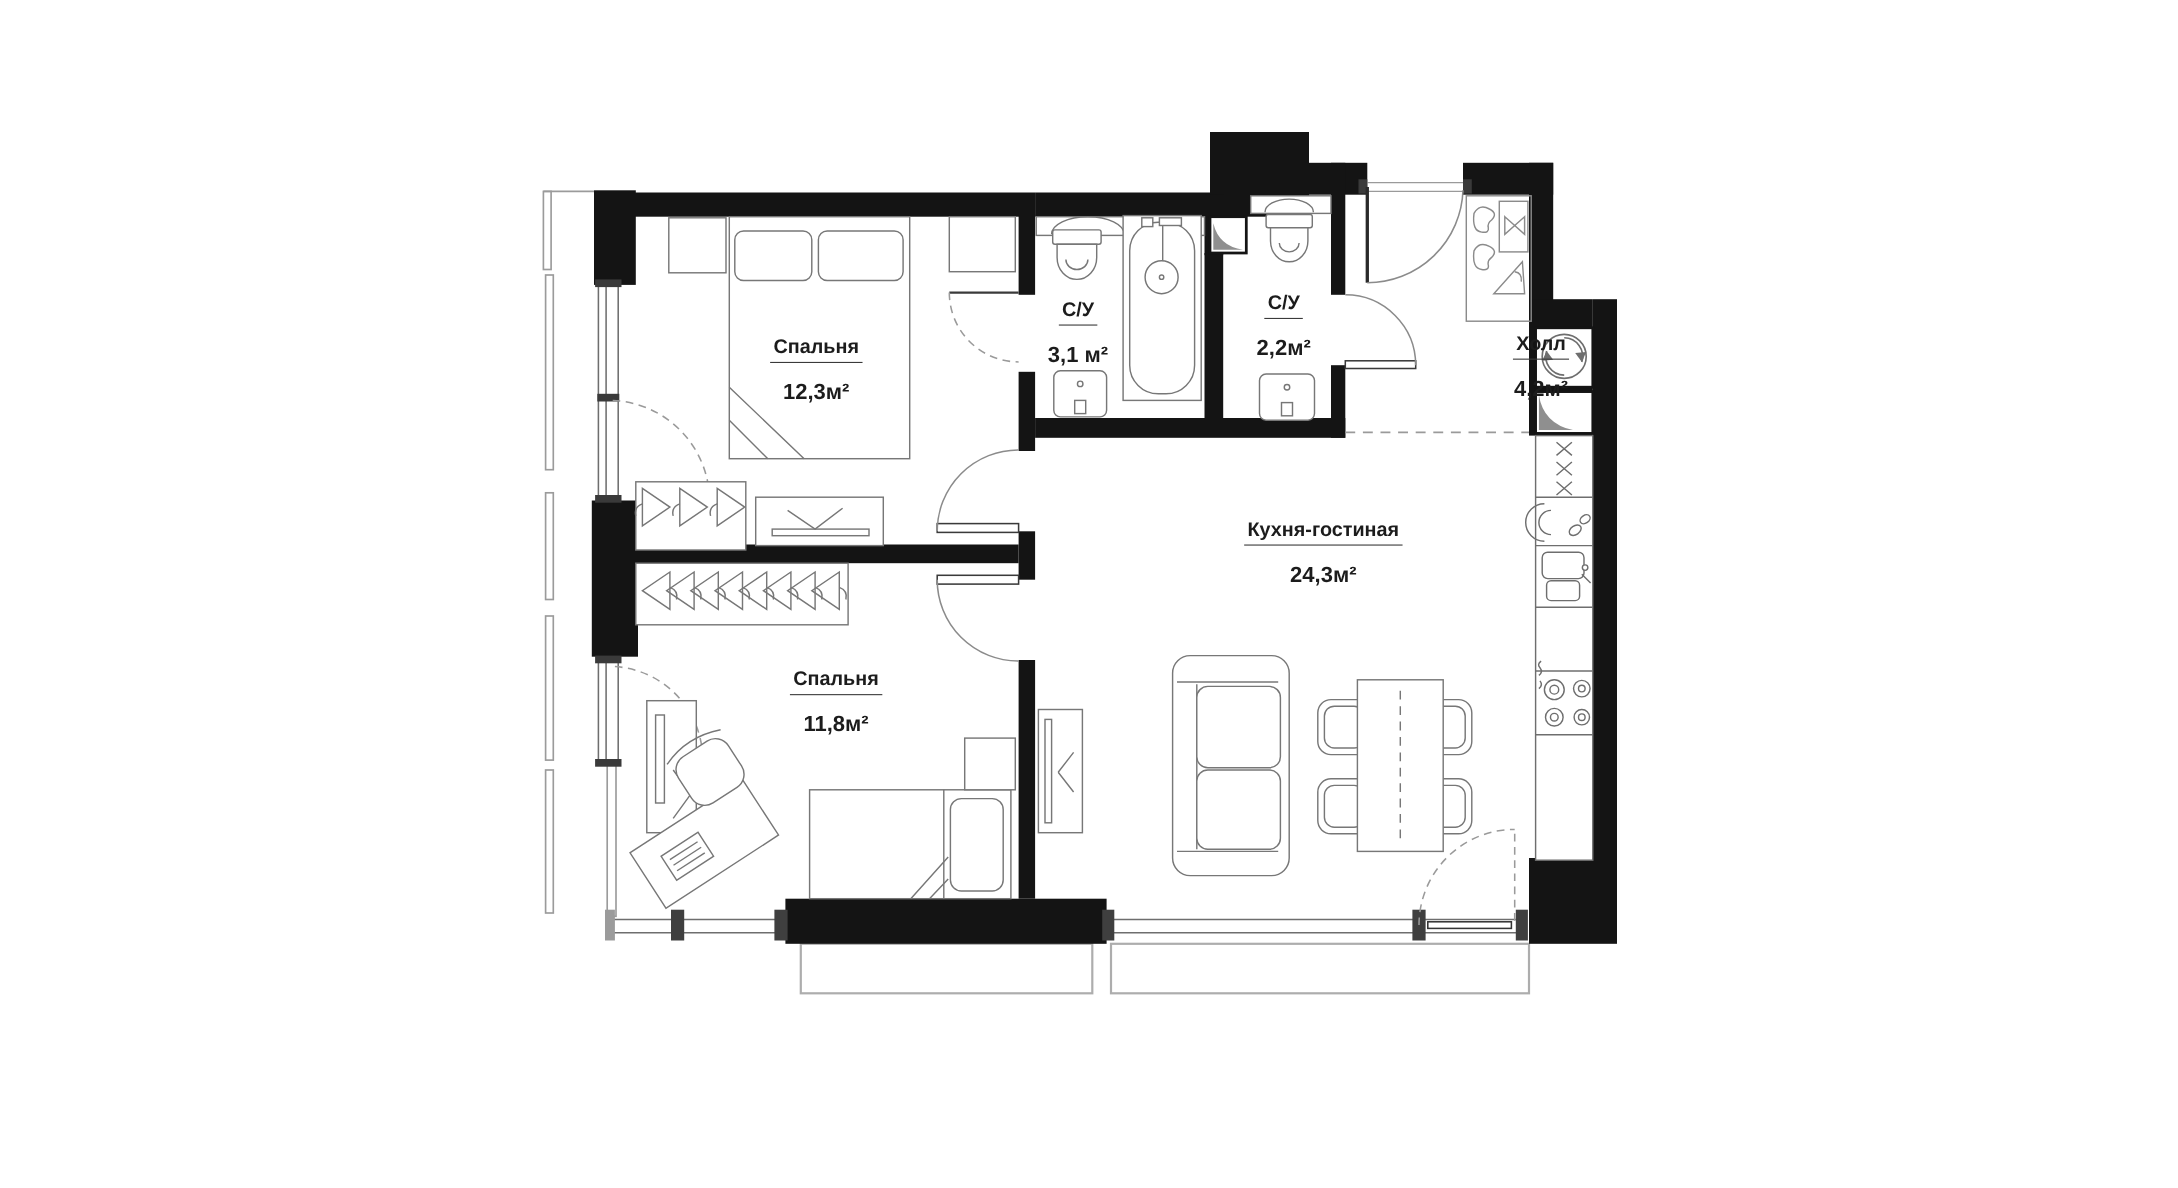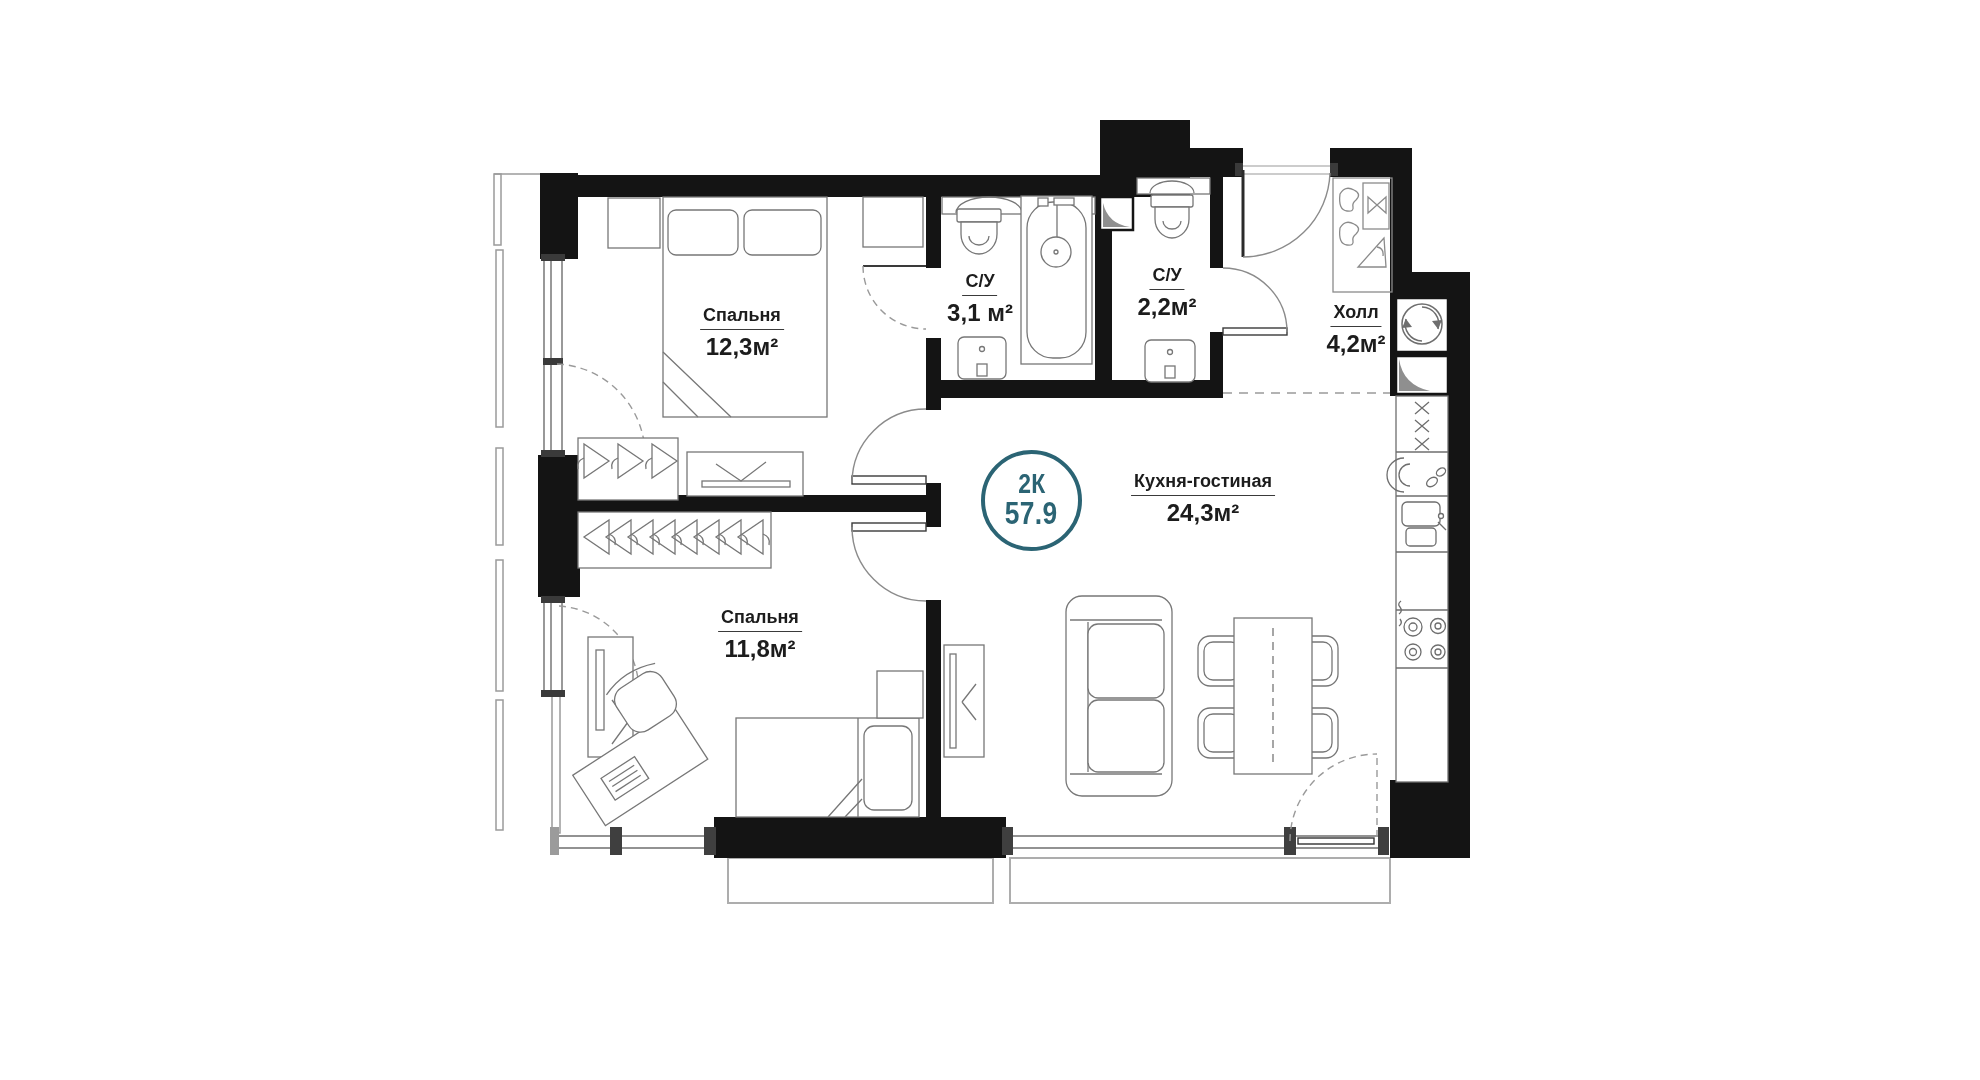--- a/index.html
+++ b/index.html
@@ -1,21 +1,21 @@
 <!DOCTYPE html>
 <html><head>
 <meta charset="utf-8">
 <style>
   html,body{margin:0;padding:0;background:#fff;}
   .stage{position:relative;width:1980px;height:1080px;background:#ffffff;overflow:hidden;
          font-family:"Liberation Sans", sans-serif;}
   .plan-svg{position:absolute;left:0;top:0;}
   .room-label{position:absolute;transform:translateX(-50%);text-align:center;color:#1c1c1c;white-space:nowrap;font-weight:bold;}
   .rl-name{display:inline-block;font-size:18px;line-height:1.1;padding:0 3px 3px;border-bottom:1.6px solid #3a3a3a;}
-  .rl-area{display:block;font-size:24px;line-height:1.15;margin-top:3px;}
+  .rl-area{display:block;font-size:20px;line-height:1.15;margin-top:16px;}
   .type-badge{position:absolute;left:981px;top:450px;width:101px;height:101px;box-sizing:border-box;
       border:4px solid #2b6474;border-radius:50%;background:#fff;color:#2b6474;
       display:flex;flex-direction:column;align-items:center;justify-content:center;font-weight:bold;}
   .badge-type{font-size:27px;line-height:1;transform:scaleX(.85);}
   .badge-area{font-size:31px;line-height:1.05;transform:scaleX(.85);letter-spacing:.5px;}
 </style>
 </head>
 <body>
 
 <div class="stage">
@@ -363,31 +363,27 @@
   <span class="rl-area">12,3м²</span>
 </div>
 <div class="room-label" style="left:980px;top:272px">
   <span class="rl-name">С/У</span>
   <span class="rl-area">3,1 м²</span>
 </div>
 <div class="room-label" style="left:1167px;top:266px">
   <span class="rl-name">С/У</span>
   <span class="rl-area">2,2м²</span>
 </div>
-<div class="room-label" style="left:1356px;top:303px">
+<div class="room-label" style="left:1401px;top:303px">
   <span class="rl-name">Холл</span>
   <span class="rl-area">4,2м²</span>
 </div>
 <div class="room-label" style="left:1203px;top:472px">
   <span class="rl-name">Кухня-гостиная</span>
   <span class="rl-area">24,3м²</span>
 </div>
 <div class="room-label" style="left:760px;top:608px">
   <span class="rl-name">Спальня</span>
   <span class="rl-area">11,8м²</span>
 </div>
 
-<div class="type-badge">
-  <span class="badge-type">2К</span>
-  <span class="badge-area">57.9</span>
-</div>
 
 </div>
 
 </body></html>

